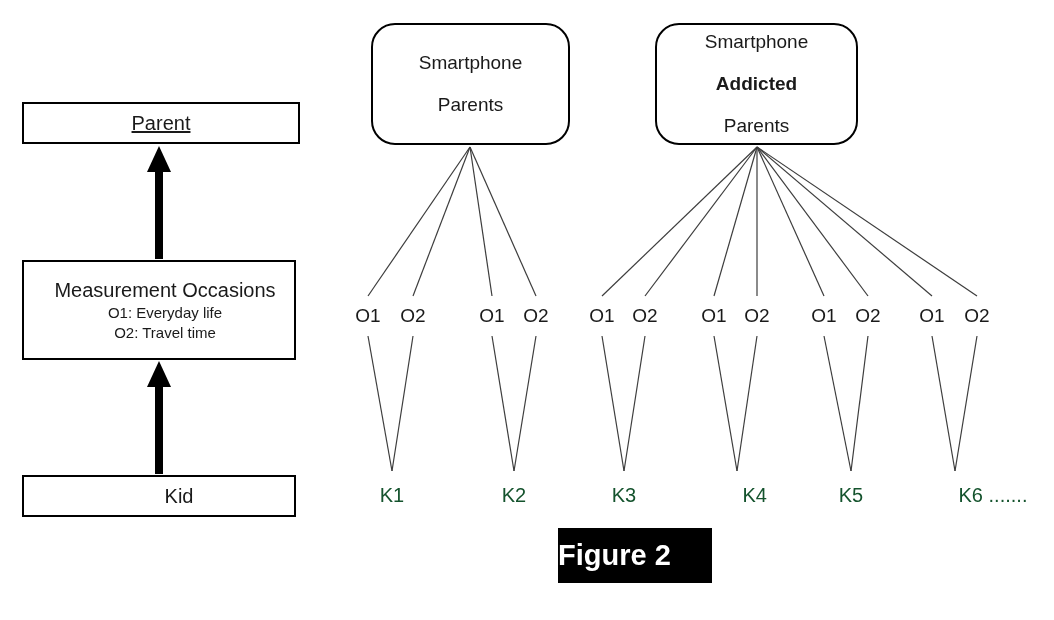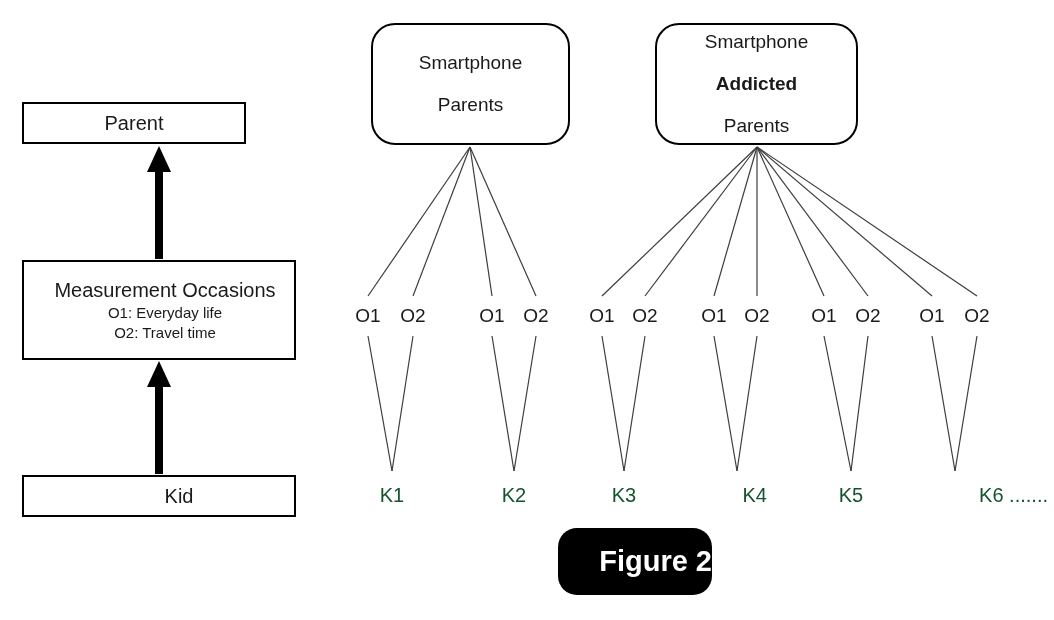--- a/index.html
+++ b/index.html
@@ -74,36 +74,35 @@
     position: absolute;
     width: 60px;
     height: 28px;
     line-height: 28px;
     text-align: center;
     font-size: 20px;
     color: #14532d;
   }
   .k-label.wide {
     width: 110px;
-    text-align: right;
+    text-align: center;
   }
   .figure-caption {
     position: absolute;
     left: 558px;
     top: 528px;
     width: 154px;
-    height: 67px;
+    height: 55px;
     background: #000000;
     color: #ffffff;
     font-size: 29px;
     font-weight: bold;
     display: flex;
     align-items: center;
-    justify-content: flex-end;
-    border-radius: 19px;
+    justify-content: flex-start;
   }
 </style>
 </head>
 <body>
 
 <div class="canvas">
 
   <svg class="lines-layer" viewBox="0 0 1054 620" xmlns="http://www.w3.org/2000/svg">
 
     <g fill="#000000">
@@ -142,21 +141,21 @@
       <line x1="645" y1="336" x2="624" y2="471"></line>
       <line x1="714" y1="336" x2="737" y2="471"></line>
       <line x1="757" y1="336" x2="737" y2="471"></line>
       <line x1="824" y1="336" x2="851" y2="471"></line>
       <line x1="868" y1="336" x2="851" y2="471"></line>
       <line x1="932" y1="336" x2="955" y2="471"></line>
       <line x1="977" y1="336" x2="955" y2="471"></line>
     </g>
   </svg>
 
-  <div class="box" style="left:22px; top:102px; width:224px; height:42px;">
+  <div class="box" style="left:22px; top:102px; width:278px; height:42px;text-decoration:underline;">
     <span class="box-title">Parent</span>
   </div>
 
   <div class="box" style="left:22px; top:260px; width:274px; height:100px;padding-left:12px;">
     <span class="box-title">Measurement Occasions</span>
     <span class="box-sub">O1: Everyday life</span>
     <span class="box-sub">O2: Travel time</span>
   </div>
 
   <div class="box" style="left:22px; top:475px; width:274px; height:42px;padding-left:40px;">

